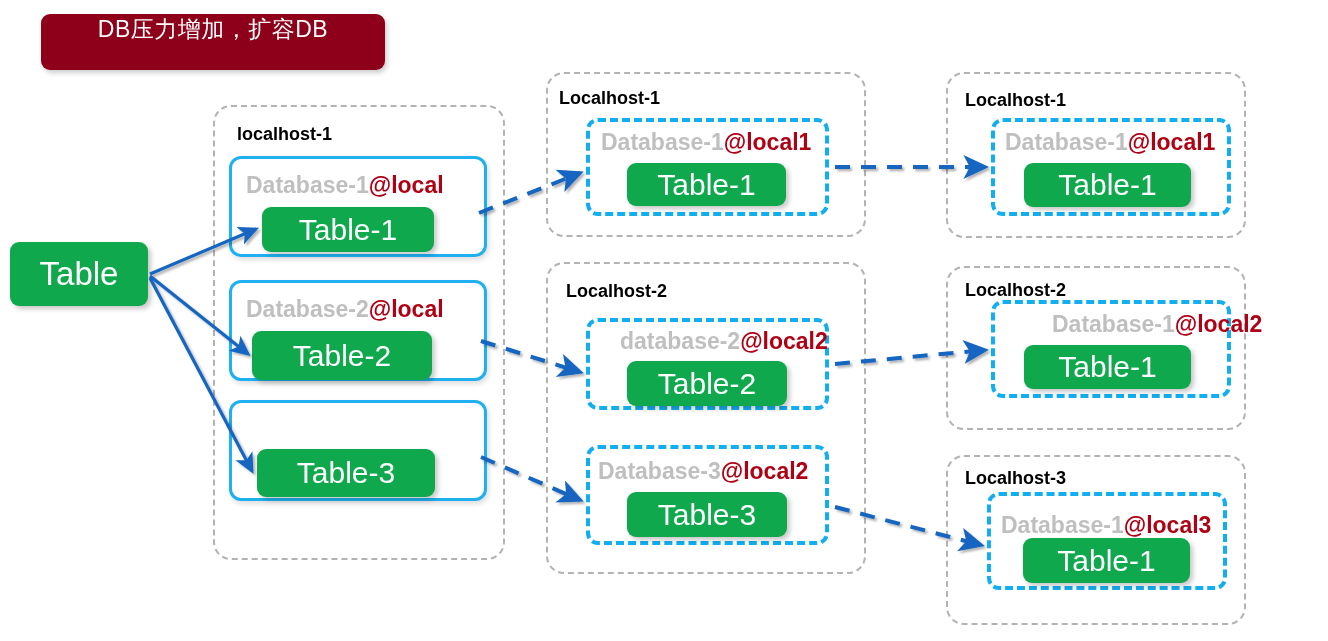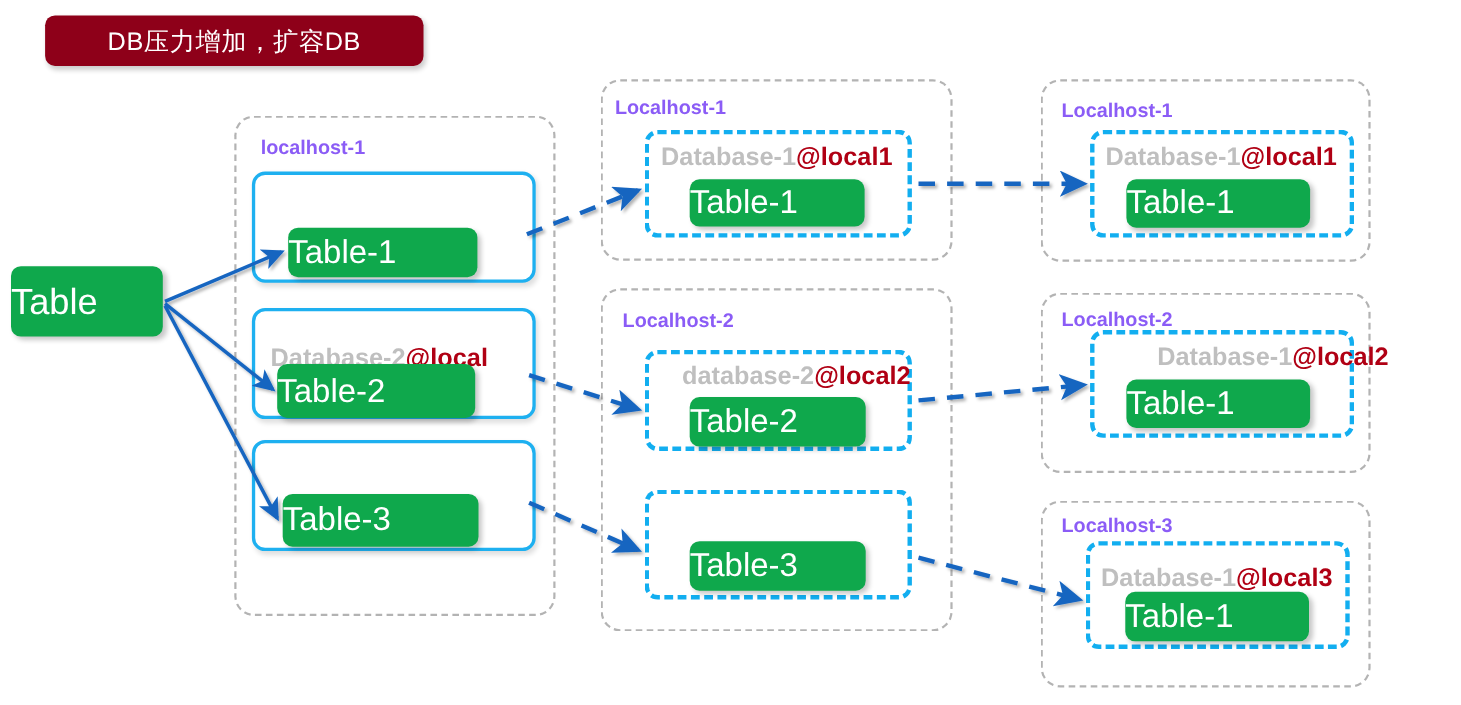--- a/index.html
+++ b/index.html
@@ -13,41 +13,41 @@
     width:1328px;
     height:641px;
     overflow:hidden;
     background:#ffffff;
   }
 
   
   #banner{
     position:absolute;
     left:41px; top:14px;
-    width:344px; height:46px;
+    width:344px; height:56px;
     background:#8E0019;
     border-radius:9px;
     display:flex;
-    align-items:center;
     justify-content:center;
     box-shadow:2px 3px 5px rgba(0,0,0,.20);
   }
   #banner .txt{
     color:#ffffff;
     font-size:23px;
     letter-spacing:.5px;
     white-space:nowrap;
   }
 
   
   .green{
     background:#0FA84C;
     border-radius:9px;
     display:flex;
     align-items:center;
+    justify-content:center;
     color:#ffffff;
     box-shadow:3px 3px 5px rgba(0,0,0,.22);
     box-sizing:border-box;
   }
   #source-table{
     position:absolute;
     left:10px; top:242px;
     width:138px; height:64px;
     font-size:33px;
   }
@@ -55,21 +55,21 @@
   
   .host-group{
     position:absolute;
     border:2px dashed #B3B3B3;
     border-radius:18px;
     box-sizing:border-box;
     background:transparent;
   }
   .host-label{
     position:absolute;
-    color:#8b5cf6;
+    color:#000000;
     font-weight:bold;
     font-size:18px;
     white-space:nowrap;
   }
 
   
   .db-box{
     position:absolute;
     box-sizing:border-box;
     background:#ffffff;
@@ -117,26 +117,27 @@
   </div>
 
   <div id="source-table" class="green">
     <span>Table</span>
   </div>
 
   <div class="host-group" style="left:213px; top:105px; width:292px; height:455px;"></div>
   <div class="host-label" style="left:237px; top:124px;">localhost-1</div>
 
   <div class="db-box solid" style="left:229px; top:156px; width:258px; height:101px;"></div>
+  <div class="db-label" style="left:246px; top:172px;"><span>Database-1</span><span class="host">@local</span></div>
   <div class="green tbl" style="left:262px; top:207px; width:172px; height:45px;">
       <span>Table-1</span>
     </div>
 
   <div class="db-box solid" style="left:229px; top:280px; width:258px; height:101px;"></div>
-  <div class="db-label" style="left:246px; top:296px;margin-top:16px;"><span>Database-2</span><span class="host">@local</span></div>
+  <div class="db-label" style="left:246px; top:296px;"><span>Database-2</span><span class="host">@local</span></div>
   <div class="green tbl" style="left:252px; top:331px; width:180px; height:49px;">
       <span>Table-2</span>
     </div>
 
   <div class="db-box solid" style="left:229px; top:400px; width:258px; height:101px;"></div>
   <div class="green tbl" style="left:257px; top:449px; width:178px; height:48px;">
       <span>Table-3</span>
     </div>
 
   <div class="host-group" style="left:546px; top:72px; width:320px; height:165px;"></div>
@@ -151,20 +152,21 @@
   <div class="host-group" style="left:546px; top:262px; width:320px; height:312px;"></div>
   <div class="host-label" style="left:566px; top:281px;">Localhost-2</div>
 
   <div class="db-box dashed" style="left:586px; top:318px; width:243px; height:92px;"></div>
   <div class="db-label" style="left:600px; top:328px;margin-left:20px;"><span>database-2</span><span class="host">@local2</span></div>
   <div class="green tbl" style="left:627px; top:361px; width:160px; height:45px;">
       <span>Table-2</span>
     </div>
 
   <div class="db-box dashed" style="left:586px; top:445px; width:243px; height:100px;"></div>
+  <div class="db-label" style="left:598px; top:458px;"><span>Database-3</span><span class="host">@local2</span></div>
   <div class="green tbl" style="left:627px; top:492px; width:160px; height:45px;">
       <span>Table-3</span>
     </div>
 
   <div class="host-group" style="left:946px; top:72px; width:300px; height:166px;"></div>
   <div class="host-label" style="left:965px; top:90px;">Localhost-1</div>
 
   <div class="db-box dashed" style="left:991px; top:118px; width:240px; height:98px;"></div>
   <div class="db-label" style="left:1005px; top:129px;"><span>Database-1</span><span class="host">@local1</span></div>
   <div class="green tbl" style="left:1024px; top:163px; width:167px; height:44px;">

